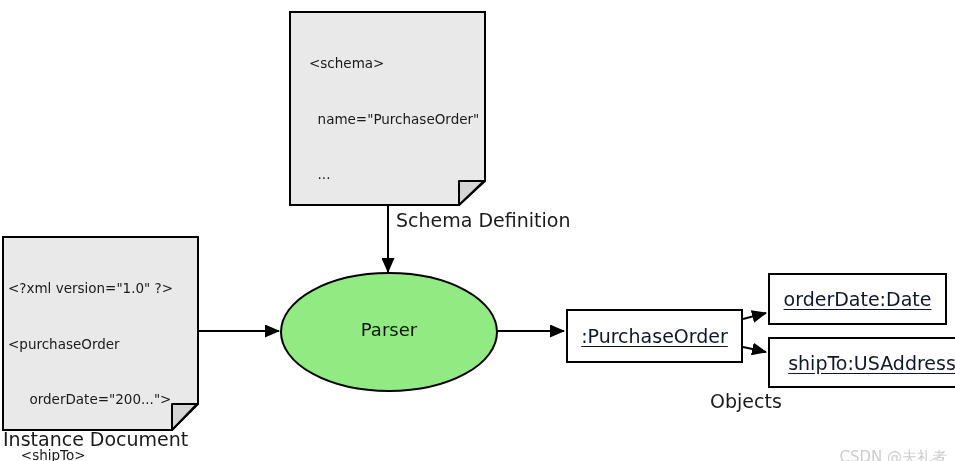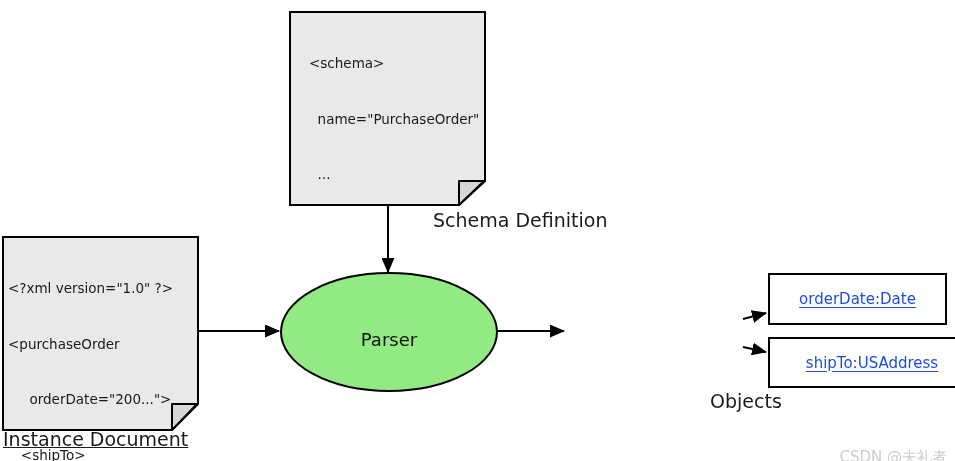--- a/index.html
+++ b/index.html
@@ -37,34 +37,33 @@
     white-space: nowrap;
   }
   .parser-label {
     position: absolute;
     left: 289px;
     top: 319px;
     width: 200px;
     text-align: center;
     font-size: 18px;
     color: #111111;
-    margin-top: 10px;
   }
   .obj-box {
     position: absolute;
     border: 2px solid #000000;
     background: #ffffff;
     display: flex;
     align-items: center;
     justify-content: center;
     box-sizing: border-box;
   }
   .obj-box span {
-    font-size: 15px;
-    color: #1d4ed8;
+    font-size: 19px;
+    color: #0f172a;
     text-decoration: underline;
     text-underline-offset: 3px;
     white-space: nowrap;
   }
   .po-box   { left: 566px; top: 309px; width: 177px; height: 54px; }
   .od-box   { left: 768px; top: 273px; width: 179px; height: 52px; }
   .st-box   { left: 768px; top: 337px; width: 208px; height: 51px; }
   .watermark {
     position: absolute;
     right: 8px;
@@ -111,28 +110,31 @@
   <div class="code-block" style="left:8px; top:242px;">
     <div class="code-line">&lt;?xml version="1.0" ?&gt;</div>
     <div class="code-line">&lt;purchaseOrder</div>
     <div class="code-line">     orderDate="200..."&gt;</div>
     <div class="code-line">   &lt;shipTo&gt;</div>
     
     
     
   </div>
 
-  <div class="diagram-label" style="left:433px; top:209px;">Schema Definition</div>
+  <div class="diagram-label" style="left:396px; top:209px;">Schema Definition</div>
 
-  <div class="diagram-label" style="left:3px; top:428px;text-decoration:underline;">Instance Document</div>
+  <div class="diagram-label" style="left:3px; top:428px;">Instance Document</div>
 
   <div class="parser-label">Parser</div>
 
   <div class="diagram-label" style="left:710px; top:390px;">Objects</div>
 
+  <div class="obj-box po-box">
+    <span>:PurchaseOrder</span>
+  </div>
 
   <div class="obj-box od-box">
     <span>orderDate:Date</span>
   </div>
 
   <div class="obj-box st-box">
     <span>shipTo:USAddress</span>
   </div>
 
   <div class="watermark">CSDN @夫礼者</div>

